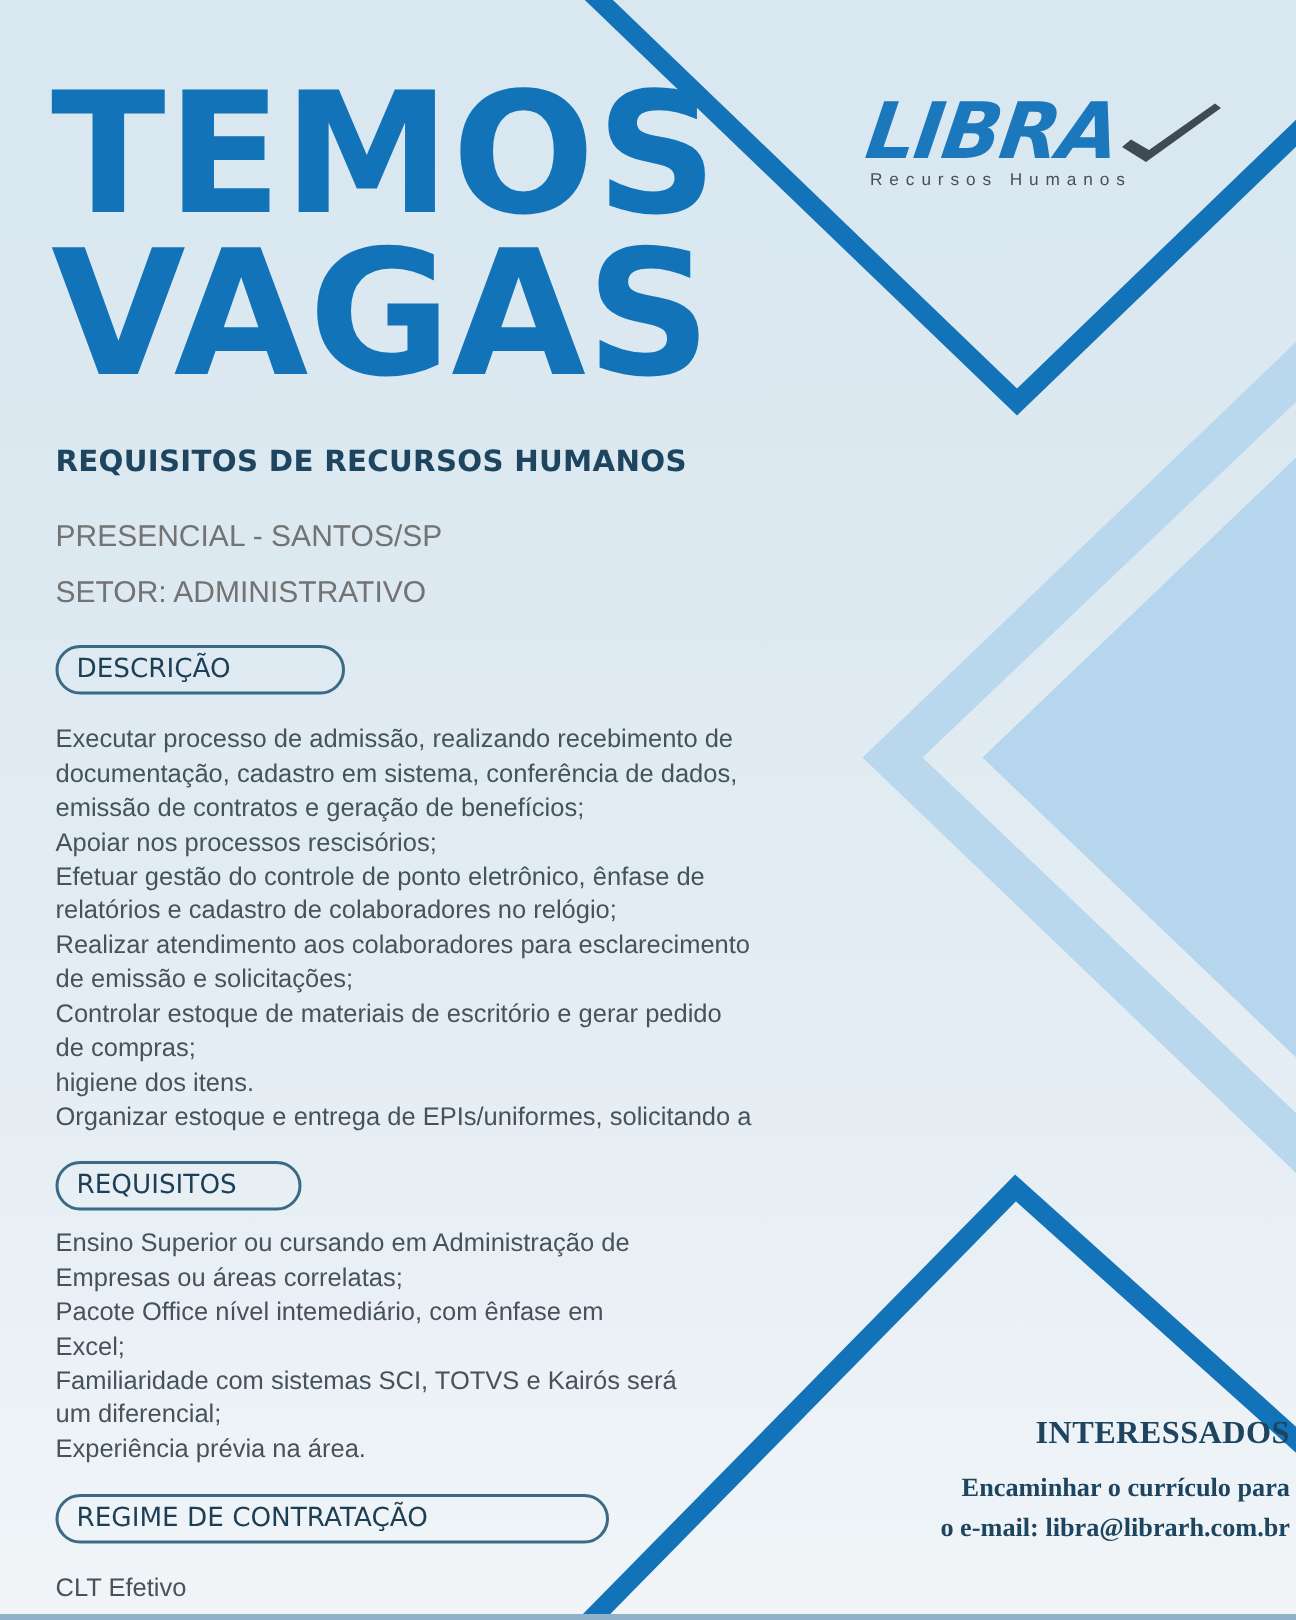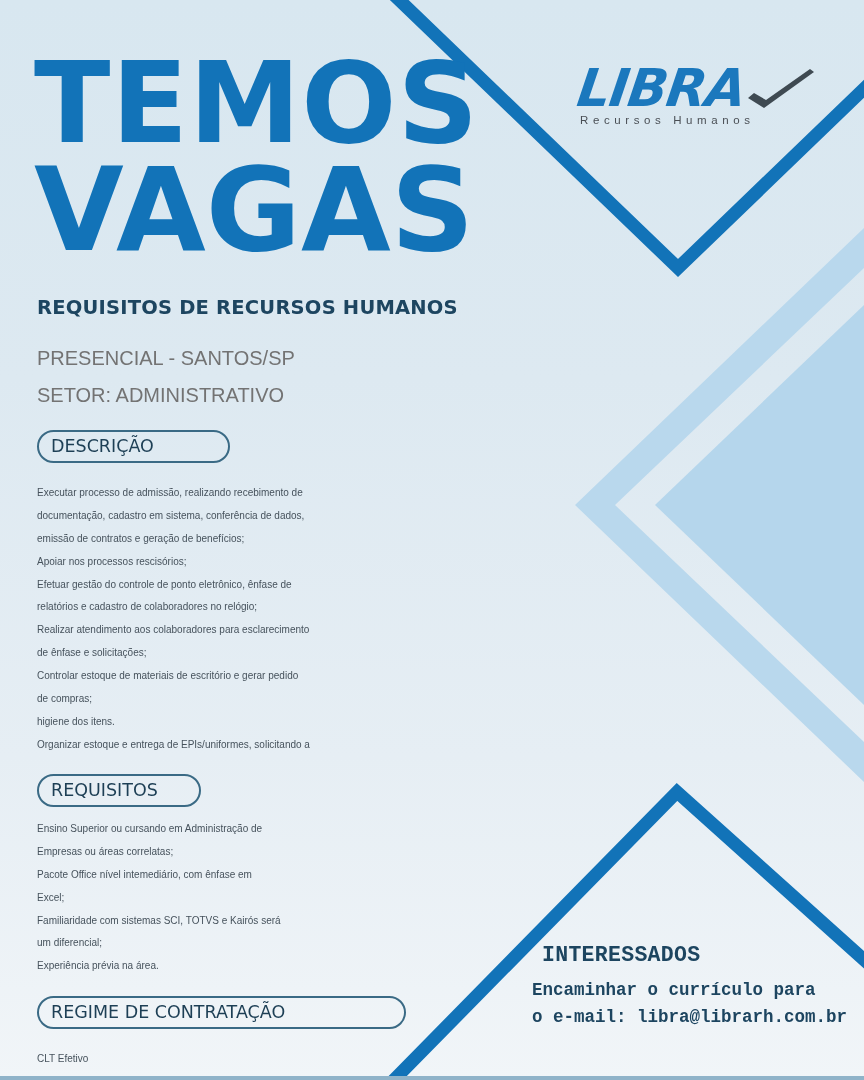--- a/index.html
+++ b/index.html
@@ -58,32 +58,32 @@
       border: 2.5px solid #3a6a85; border-radius: 18px;
       height: 33px; padding: 0 12px;
       font-family: "DejaVu Sans", sans-serif; font-weight: normal;
       font-size: 17.5px; color: #1d3f55; line-height: 28px; white-space: nowrap;
     }
     .pill.desc { top: 430px; width: 193px; }
     .pill.req { top: 774px; width: 164px; }
     .pill.regime { top: 996px; width: 369px; }
 
     .para {
-      position: absolute; left: 0; font-size: 10px; line-height: 22.9px;
+      position: absolute; left: 0; font-size: 17px; line-height: 22.9px;
       color: #46525c; white-space: nowrap;
     }
     .para.desc { top: 482px; }
     .para.req { top: 818px; }
     .para.regime { top: 1048px; }
     .para div { height: 22.9px; }
 
     .cta {
       position: absolute; left: 510px; top: 943px; width: 350px; z-index: 2;
-      text-align: left; color: #1d4560;
-      font-family: Liberation Mono, monospace; font-weight: bold;
+      text-align: right; color: #1d4560;
+      font-family: Liberation Serif, serif; font-weight: bold;
     }
     .cta .title { font-size: 21.5px; letter-spacing: 0.3px; display: block; margin-bottom: 10px; margin-left: 32px; }
     .cta .line { font-size: 17.5px; display: block; line-height: 27px; margin-left: 22px; }
   </style>
 </head>
 <body>
 
 <svg class="bg-shapes" viewBox="0 0 864 1080" xmlns="http://www.w3.org/2000/svg">
 
   <polygon points="655,505 864,305 864,705" fill="#b5d6ec"></polygon>
@@ -116,21 +116,21 @@
 
   <div class="pill desc">DESCRIÇÃO</div>
   <div class="para desc">
     <div>Executar processo de admissão, realizando recebimento de</div>
     <div>documentação, cadastro em sistema, conferência de dados,</div>
     <div>emissão de contratos e geração de benefícios;</div>
     <div>Apoiar nos processos rescisórios;</div>
     <div>Efetuar gestão do controle de ponto eletrônico, ênfase de</div>
     <div>relatórios e cadastro de colaboradores no relógio;</div>
     <div>Realizar atendimento aos colaboradores para esclarecimento</div>
-    <div>de ênfase e solicitações;</div>
+    <div>de emissão e solicitações;</div>
     <div>Controlar estoque de materiais de escritório e gerar pedido</div>
     <div>de compras;</div>
     <div>higiene dos itens.</div>
     <div>Organizar estoque e entrega de EPIs/uniformes, solicitando a</div>
   </div>
 
   <div class="pill req">REQUISITOS</div>
   <div class="para req">
     <div>Ensino Superior ou cursando em Administração de</div>
     <div>Empresas ou áreas correlatas;</div>

